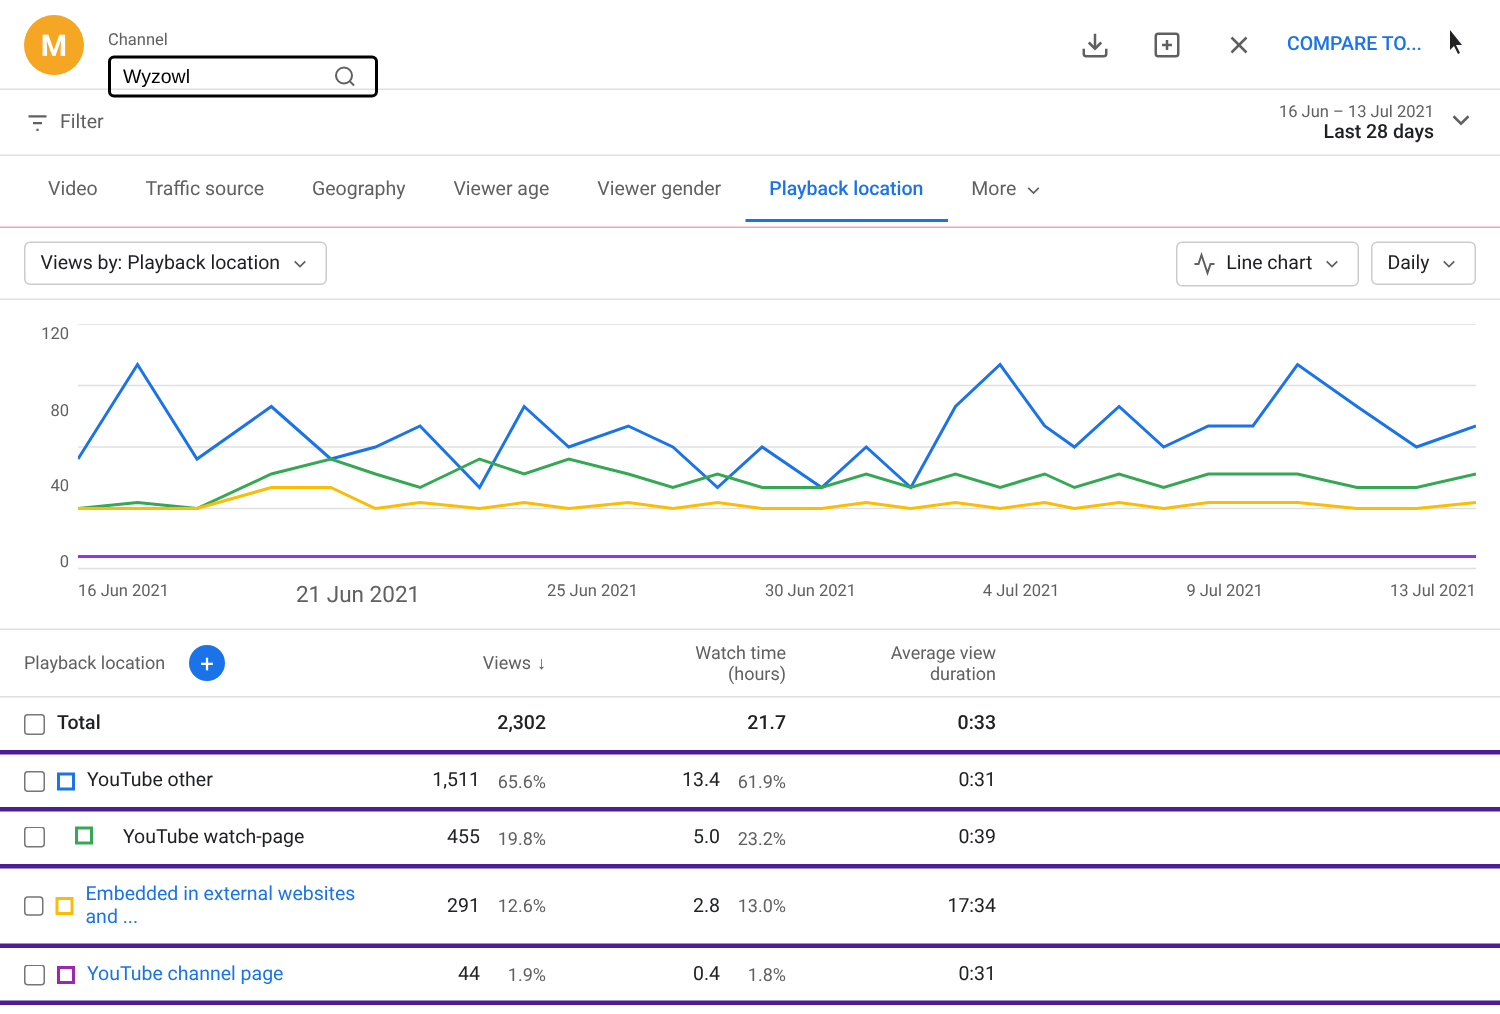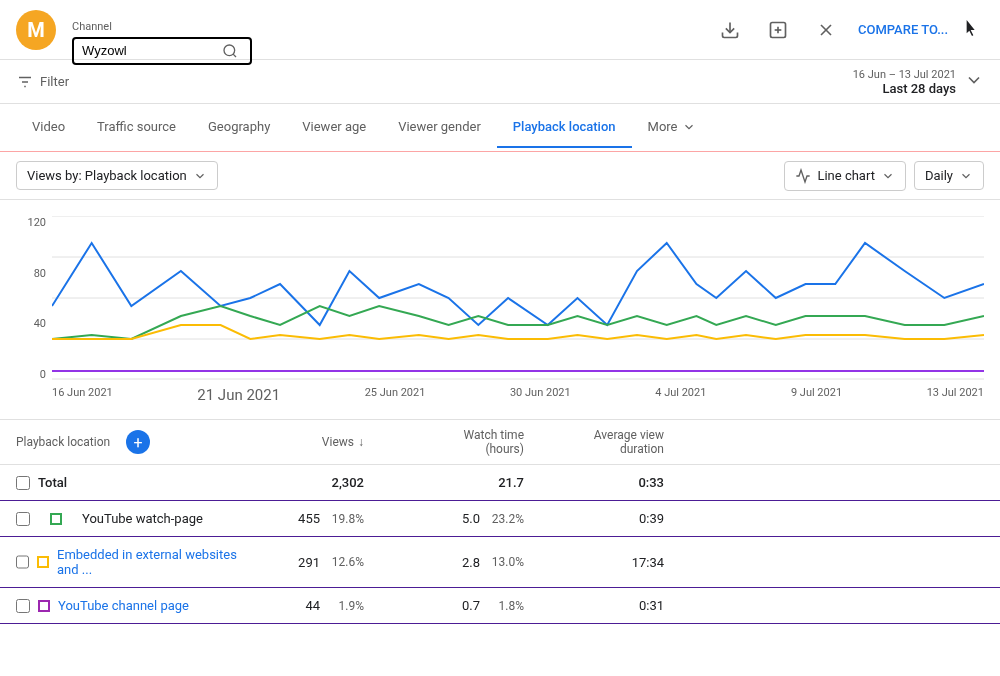--- a/index.html
+++ b/index.html
@@ -33,21 +33,21 @@
     
     .chart-area { padding: 16px; height: 220px; position: relative; border-bottom: 1px solid #e0e0e0; }
     
     
     .table-section { padding: 0; }
     .add-btn { width: 24px; height: 24px; border-radius: 50%; background: #1a73e8; color: #fff; display: flex; align-items: center; justify-content: center; margin-left: 8px; cursor: pointer; font-size: 16px; }
     
     .data-table { width: 100%; border-collapse: collapse; }
     .data-table th { font-size: 12px; color: #606060; font-weight: 400; padding: 8px 16px; text-align: right; border-bottom: 1px solid #e0e0e0; }
     .data-table th.left { text-align: left; }
-    .data-table td { padding: 10px 16px; border-bottom: 1px solid #4c1d95; font-size: 13px; text-align: right; }
+    .data-table td { padding: 10px 16px; border-bottom: 3px solid #4c1d95; font-size: 13px; text-align: right; }
     .data-table td.left { text-align: left; }
     .data-table tr.total td { font-weight: 500; }
     .color-dot { width: 12px; height: 12px; border: 2px solid; flex-shrink: 0; }
     .dot-blue { border-color: #1a73e8; }
     .dot-green { border-color: #34a853; }
     .dot-orange { border-color: #fbbc04; }
     .dot-purple { border-color: #9c27b0; }
     .link-text { color: #1a73e8; cursor: pointer; text-decoration: none; }
     .bar-cell { display: flex; align-items: center; gap: 8px; justify-content: flex-end; }
     .pct-text { font-size: 12px; color: #606060; min-width: 36px; text-align: right; }
@@ -236,24 +236,47 @@
             <input type="checkbox" style="">
             <span>Total</span>
           </div>
         </td>
         <td>2,302</td>
         <td>21.7</td>
         <td>0:33</td>
         <td></td>
       </tr>
 
-
-      <tr>
-        <td class="left">
-          <div style="display:flex;align-items:center;gap:20px;">
+      <tr>
+        <td class="left">
+          <div style="display:flex;align-items:center;gap:8px;">
+            <input type="checkbox" style="">
+            <div class="color-dot dot-blue"></div>
+            <span>YouTube other</span>
+          </div>
+        </td>
+        <td>
+          <div class="bar-cell">
+            <span>1,511</span>
+            <span class="pct-text">65.6%</span>
+          </div>
+        </td>
+        <td>
+          <div class="bar-cell">
+            <span>13.4</span>
+            <span class="pct-text">61.9%</span>
+          </div>
+        </td>
+        <td>0:31</td>
+        <td></td>
+      </tr>
+
+      <tr>
+        <td class="left">
+          <div style="display:flex;align-items:flex-start;gap:20px;">
             <input type="checkbox" style="">
             <div class="color-dot dot-green"></div>
             <span>YouTube watch-page</span>
           </div>
         </td>
         <td>
           <div class="bar-cell">
             <span>455</span>
             <span class="pct-text">19.8%</span>
           </div>
@@ -301,21 +324,21 @@
           </div>
         </td>
         <td>
           <div class="bar-cell">
             <span>44</span>
             <span class="pct-text">1.9%</span>
           </div>
         </td>
         <td>
           <div class="bar-cell">
-            <span>0.7</span>
+            <span>0.4</span>
             <span class="pct-text">1.8%</span>
           </div>
         </td>
         <td>0:31</td>
         <td></td>
       </tr>
     </tbody>
   </table>
 </div>
 

